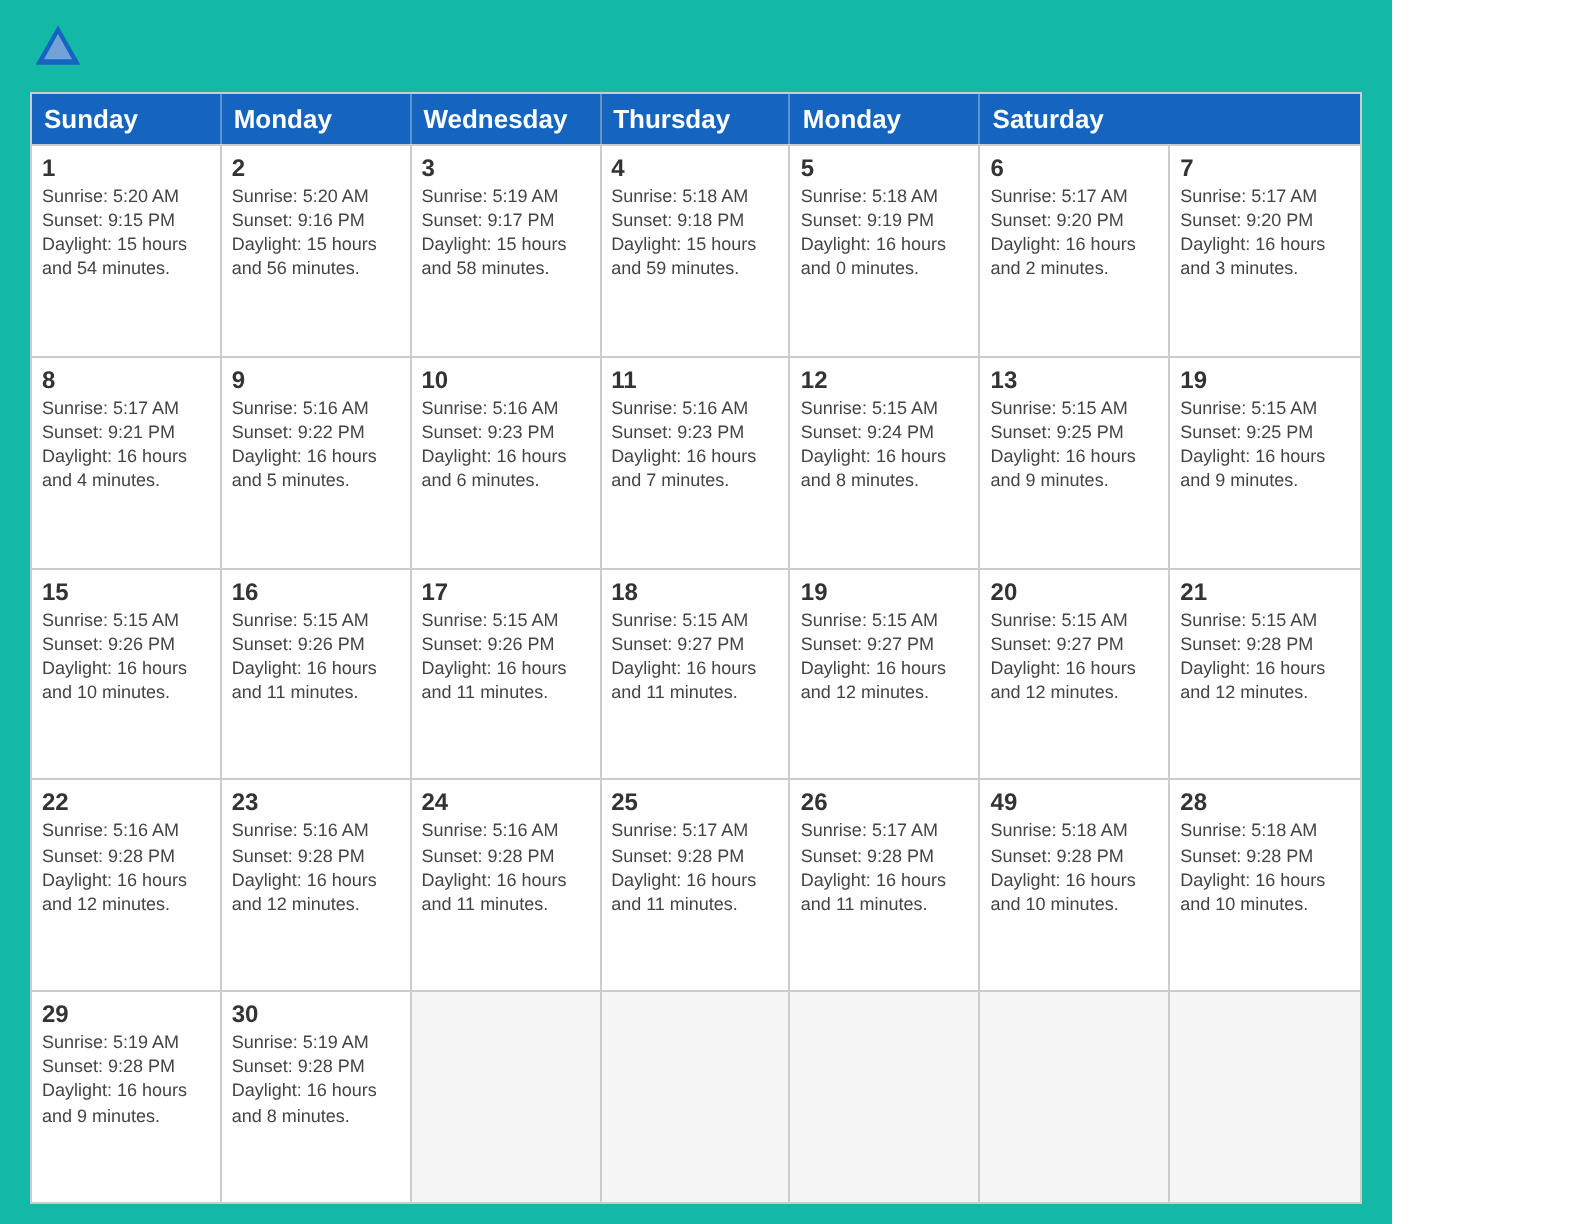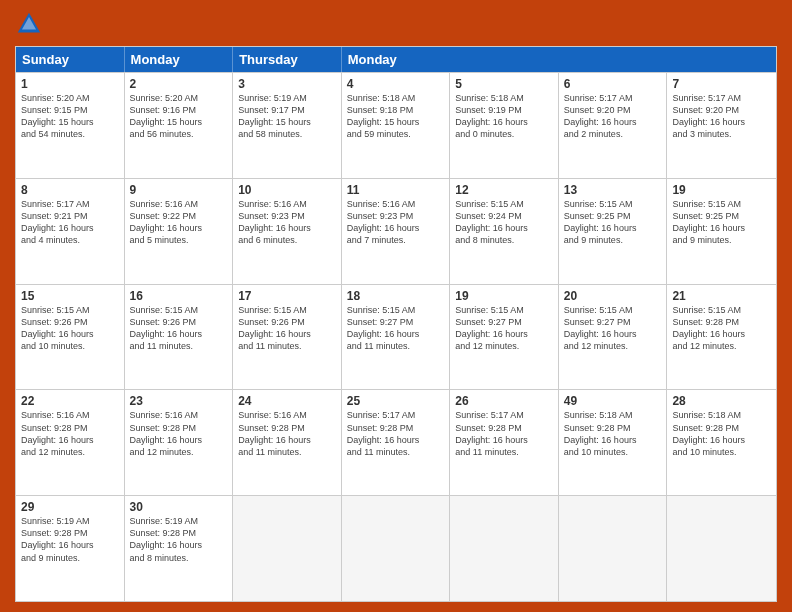--- a/index.html
+++ b/index.html
@@ -4,23 +4,23 @@
   <style>
     * { box-sizing: border-box; margin: 0; padding: 0; }
     body {
       font-family: Arial, sans-serif;
       background: #fff;
       width: 792px;
       height: 612px;
       overflow: hidden;
     }
     .page {
-      width: 792px;
+      width: 696px;
       height: 612px;
-      background: #c2410c;
+      background: #14b8a6;
       display: flex;
       flex-direction: column;
       padding: 10px 15px 10px 15px;
       justify-content: flex-end;
     }
     .header {
       display: flex;
       justify-content: space-between;
       align-items: flex-start;
       margin-bottom: 8px;
@@ -133,22 +133,24 @@
     <div class="title-block">
       <div class="month-title"></div>
       <div class="location"></div>
     </div>
   </div>
 
   <div class="calendar">
     <div class="cal-header-row">
     <div class="cal-header-cell">Sunday</div>
         <div class="cal-header-cell">Monday</div>
+        <div class="cal-header-cell">Wednesday</div>
         <div class="cal-header-cell">Thursday</div>
         <div class="cal-header-cell">Monday</div>
+        <div class="cal-header-cell">Saturday</div>
       </div>
     <div class="cal-body">
     <div class="cal-row">
           <div class="cal-cell">
             <span class="day-num">1</span>
             <div class="day-info" style="white-space: pre-line;">Sunrise: 5:20 AM
 Sunset: 9:15 PM
 Daylight: 15 hours
 and 54 minutes.</div>
           </div>

